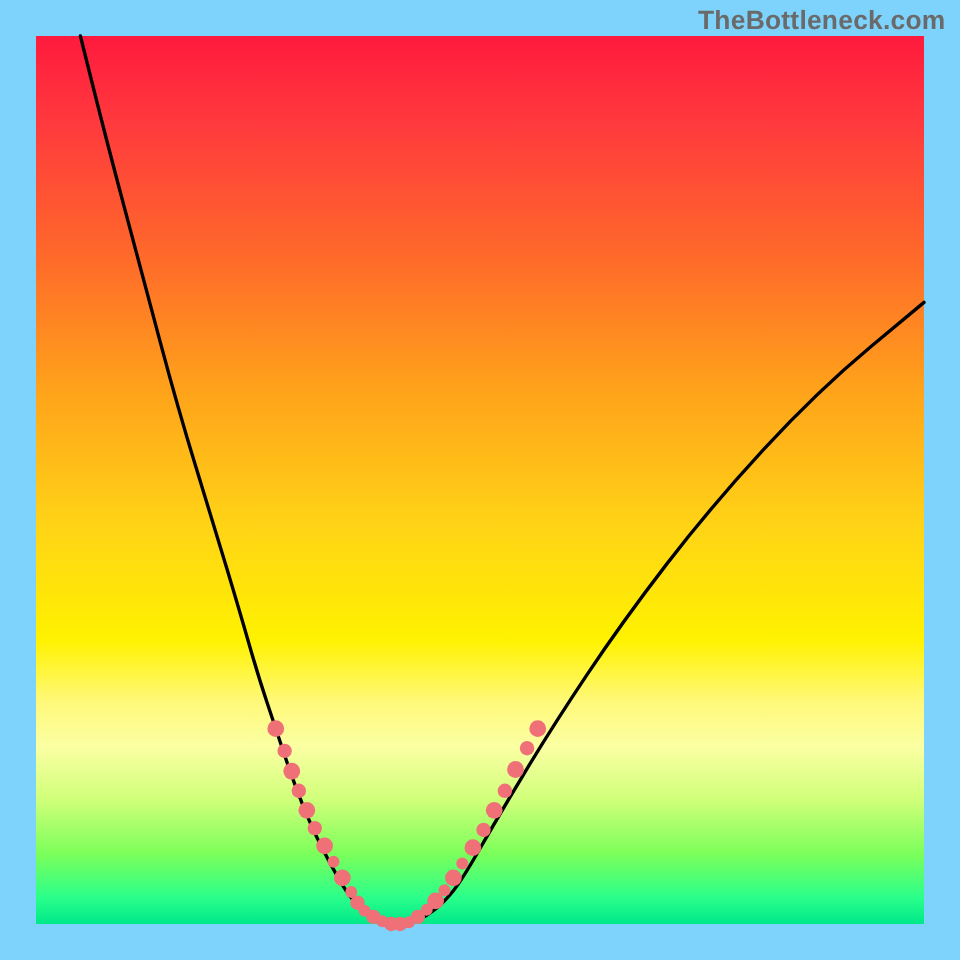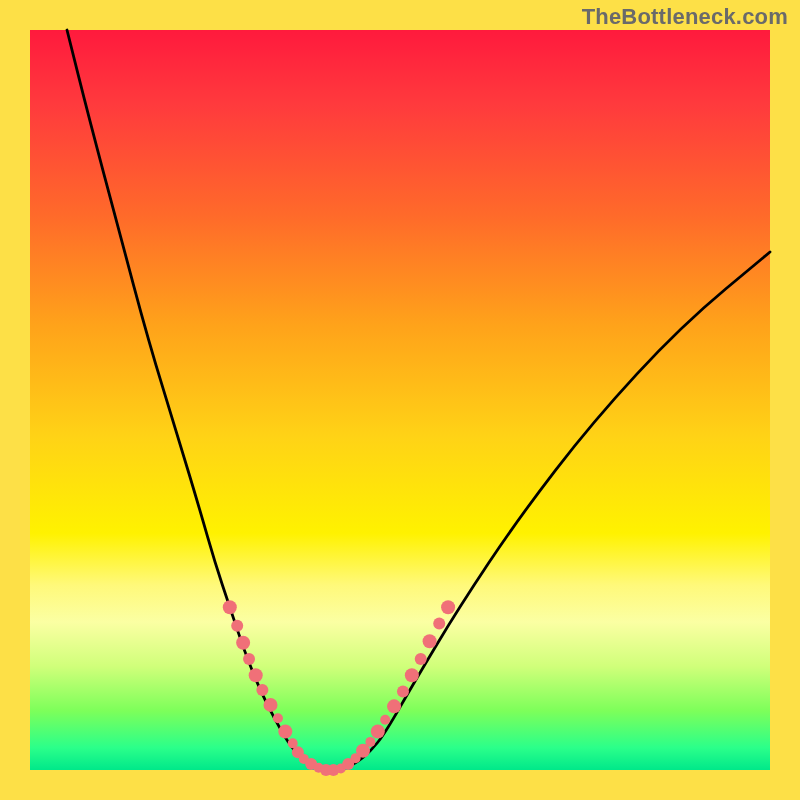--- a/index.html
+++ b/index.html
@@ -1,21 +1,21 @@
 <!DOCTYPE html>
 <html><head>
 <meta charset="utf-8">
 <style>
   * { margin: 0; padding: 0; box-sizing: border-box; }
   html, body { width: 800px; height: 800px; background: #000; overflow: hidden; }
   .frame {
     position: relative;
     width: 800px;
     height: 800px;
-    background: #fde047;
+    background: #7dd3fc;
   }
   .plot-area {
     position: absolute;
     left: 30px;
     top: 30px;
     width: 740px;
     height: 740px;
     background: linear-gradient(to bottom,
       #ff1a3d 0%,
       #ff3a3d 10%,

